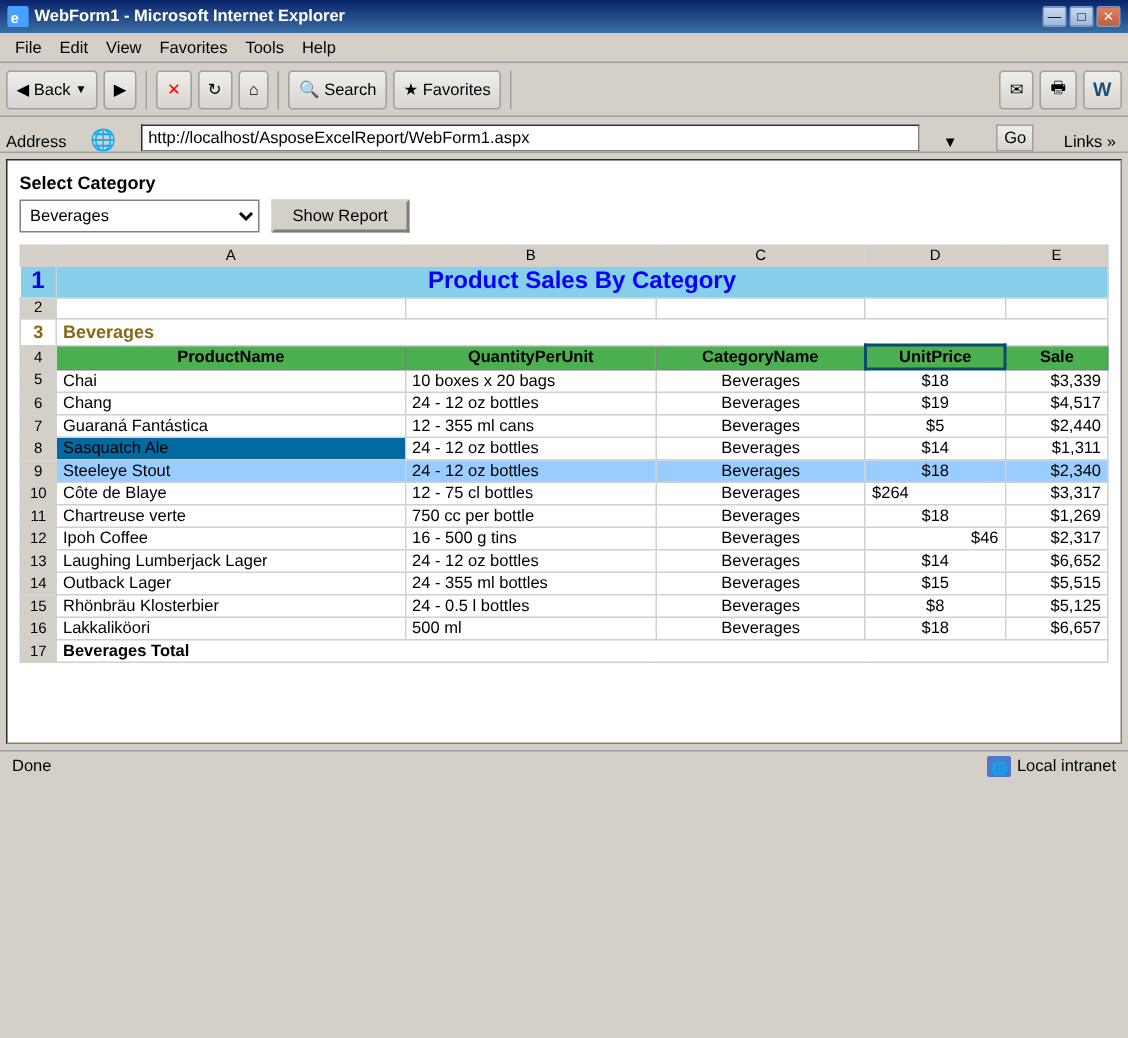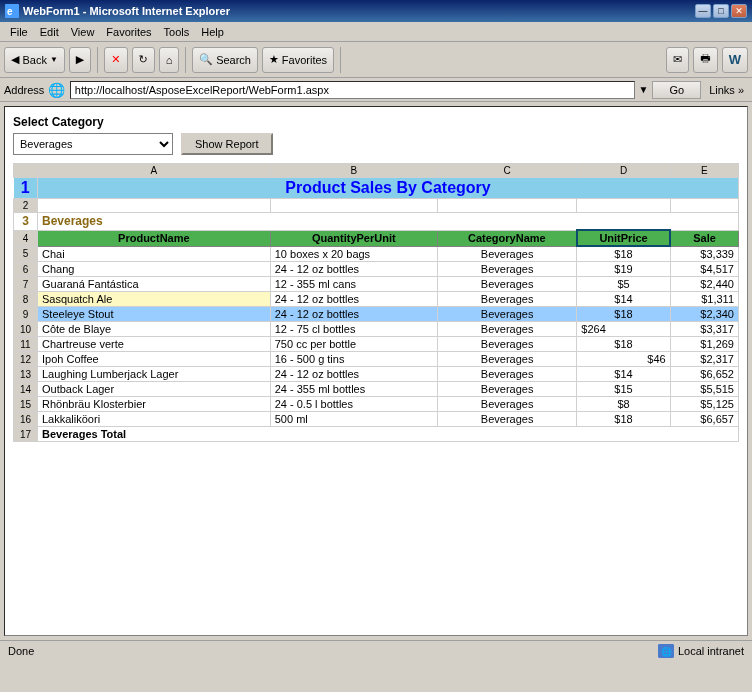--- a/index.html
+++ b/index.html
@@ -41,30 +41,30 @@
       display: flex; align-items: center; gap: 3px; padding: 3px 6px;
       border: 1px solid #a0a0a0; border-radius: 3px;
       background: linear-gradient(to bottom, #f0eeec, #d8d4ce);
       font-size: 11px; cursor: pointer; height: 26px;
     }
     .toolbar-sep { width: 1px; height: 26px; background: #a0a0a0; margin: 0 2px; }
 
     
     .address-bar {
       background: #d4d0c8; border-bottom: 1px solid #a0a0a0;
-      display: flex; align-items: center; height: 24px; padding: 0 4px; gap: 4px;
+      display: flex; align-items: flex-end; height: 24px; padding: 0 4px; gap: 16px;
     }
     .address-label { font-size: 11px; }
     .address-input {
       flex: 1; height: 18px; border: 1px inset #808080;
       background: white; font-size: 11px; padding: 0 4px;
     }
     .go-btn {
-      padding: 1px 16px; font-size: 11px; border: 1px solid #a0a0a0;
-      background: linear-gradient(to bottom, #f0eeec, #d8d4ce); cursor: pointer; height: 18px;
+      padding: 1px 4px; font-size: 11px; border: 1px solid #a0a0a0;
+      background: linear-gradient(to bottom, #f0eeec, #d8d4ce); cursor: pointer; height: 18px; margin-left: 10px;
     }
     .links-btn { font-size: 11px; padding: 0 4px; cursor: pointer; }
 
     
     .content-area {
       background: white; margin: 4px; border: 1px inset #808080;
       overflow: auto; height: calc(692px - 22px - 20px - 36px - 24px - 8px - 20px);
       padding: 8px;
     }
 
@@ -179,21 +179,21 @@
 
 <div class="address-bar">
   <span class="address-label">Address</span>
   <span style="font-size:14px; color:#4a9eff;">🌐</span>
   <input class="address-input" type="text" value="http://localhost/AsposeExcelReport/WebForm1.aspx" style="">
   <span style="font-size:10px;">▼</span>
   <button class="go-btn">Go</button>
   <span class="links-btn">Links »</span>
 </div>
 
-<div class="content-area" style="height: 530px; overflow-y: auto;">
+<div class="content-area" style="height: 390px; overflow-y: auto;">
 
   <div class="select-category-label">Select Category</div>
   <div class="controls-row">
     <select class="category-select">
       <option>Beverages</option>
       <option>Condiments</option>
       <option>Confections</option>
       <option>Dairy Products</option>
       <option>Grains/Cereals</option>
       <option>Meat/Poultry</option>
@@ -263,21 +263,21 @@
         <tr>
     <td class="row-num">7</td>
     <td style="background:white;">Guaraná Fantástica</td>
     <td style="background:white;">12 - 355 ml cans</td>
     <td style="background:white;text-align:center;">Beverages</td>
     <td style="background:white;text-align:center;">$5</td>
     <td style="background:white;text-align:right;">$2,440</td>
   </tr>
         <tr>
     <td class="row-num">8</td>
-    <td style="background:#fef9c3;">Sasquatch Ale</td>
+    <td style="background:#0369a1;">Sasquatch Ale</td>
     <td style="background:white;">24 - 12 oz bottles</td>
     <td style="background:white;text-align:center;">Beverages</td>
     <td style="background:white;text-align:center;">$14</td>
     <td style="background:white;text-align:right;">$1,311</td>
   </tr>
         <tr>
     <td class="row-num">9</td>
     <td style="background:#99ccff;">Steeleye Stout</td>
     <td style="background:#99ccff;">24 - 12 oz bottles</td>
     <td style="background:#99ccff;text-align:center;">Beverages</td>

